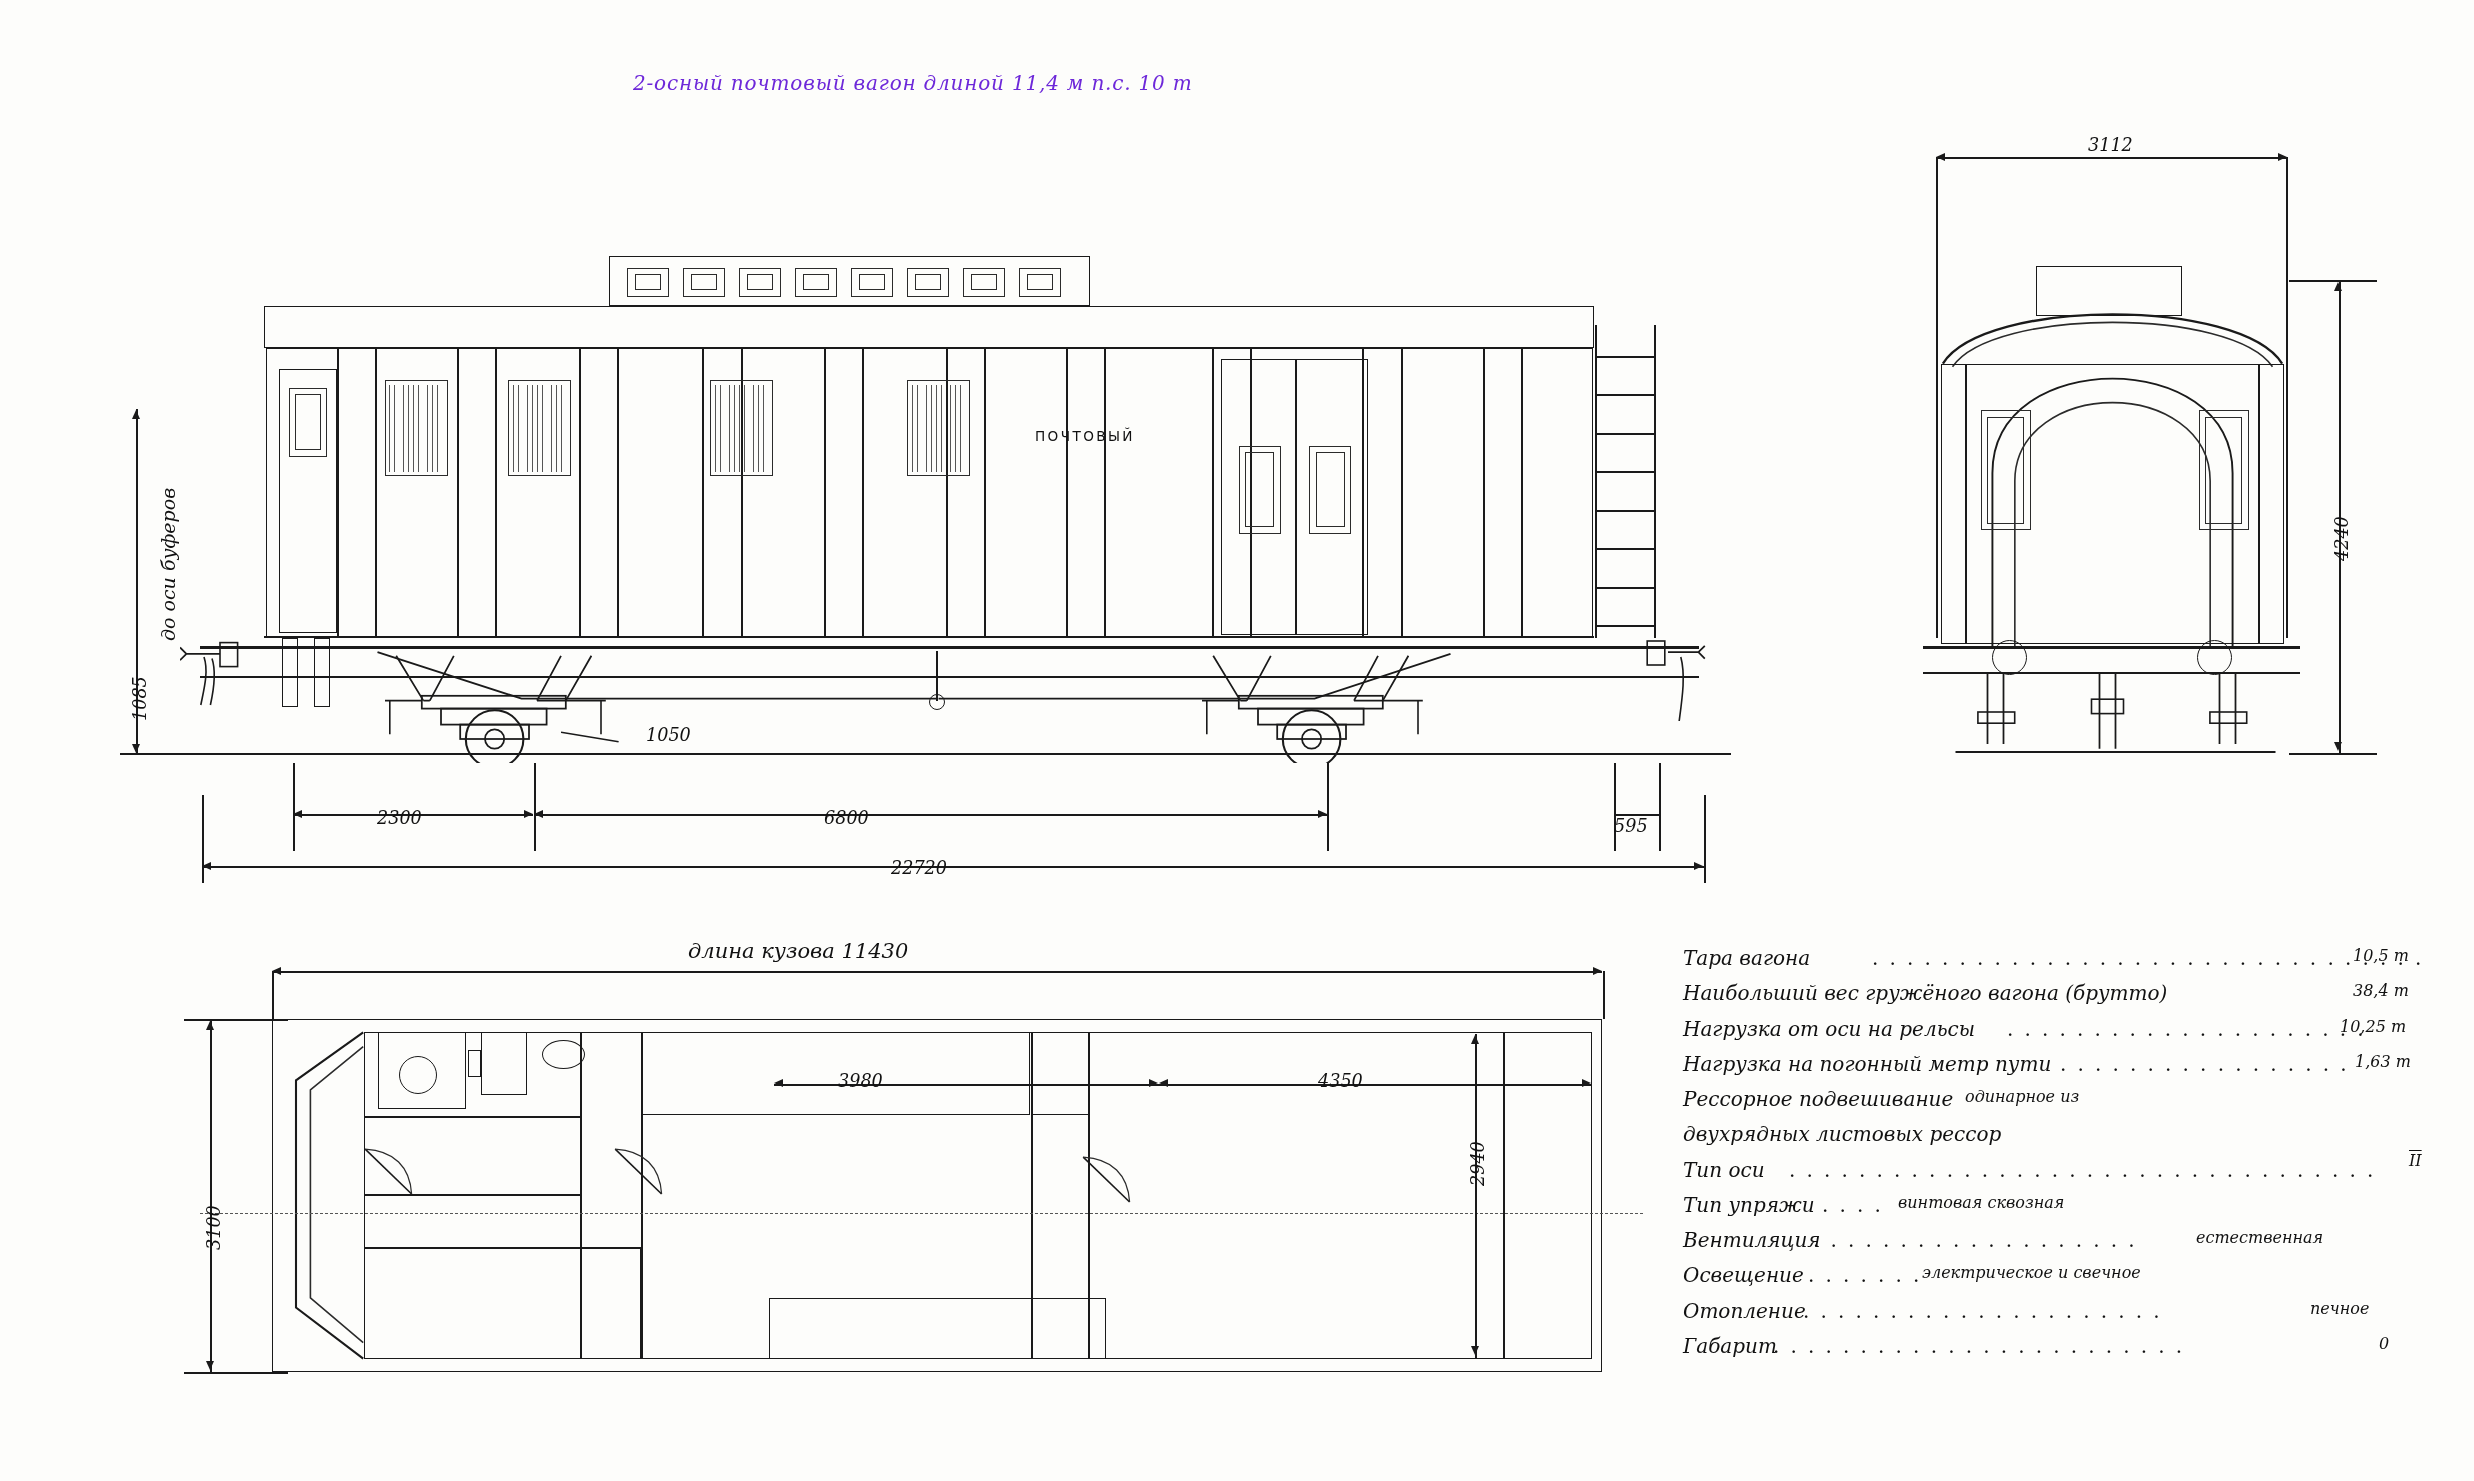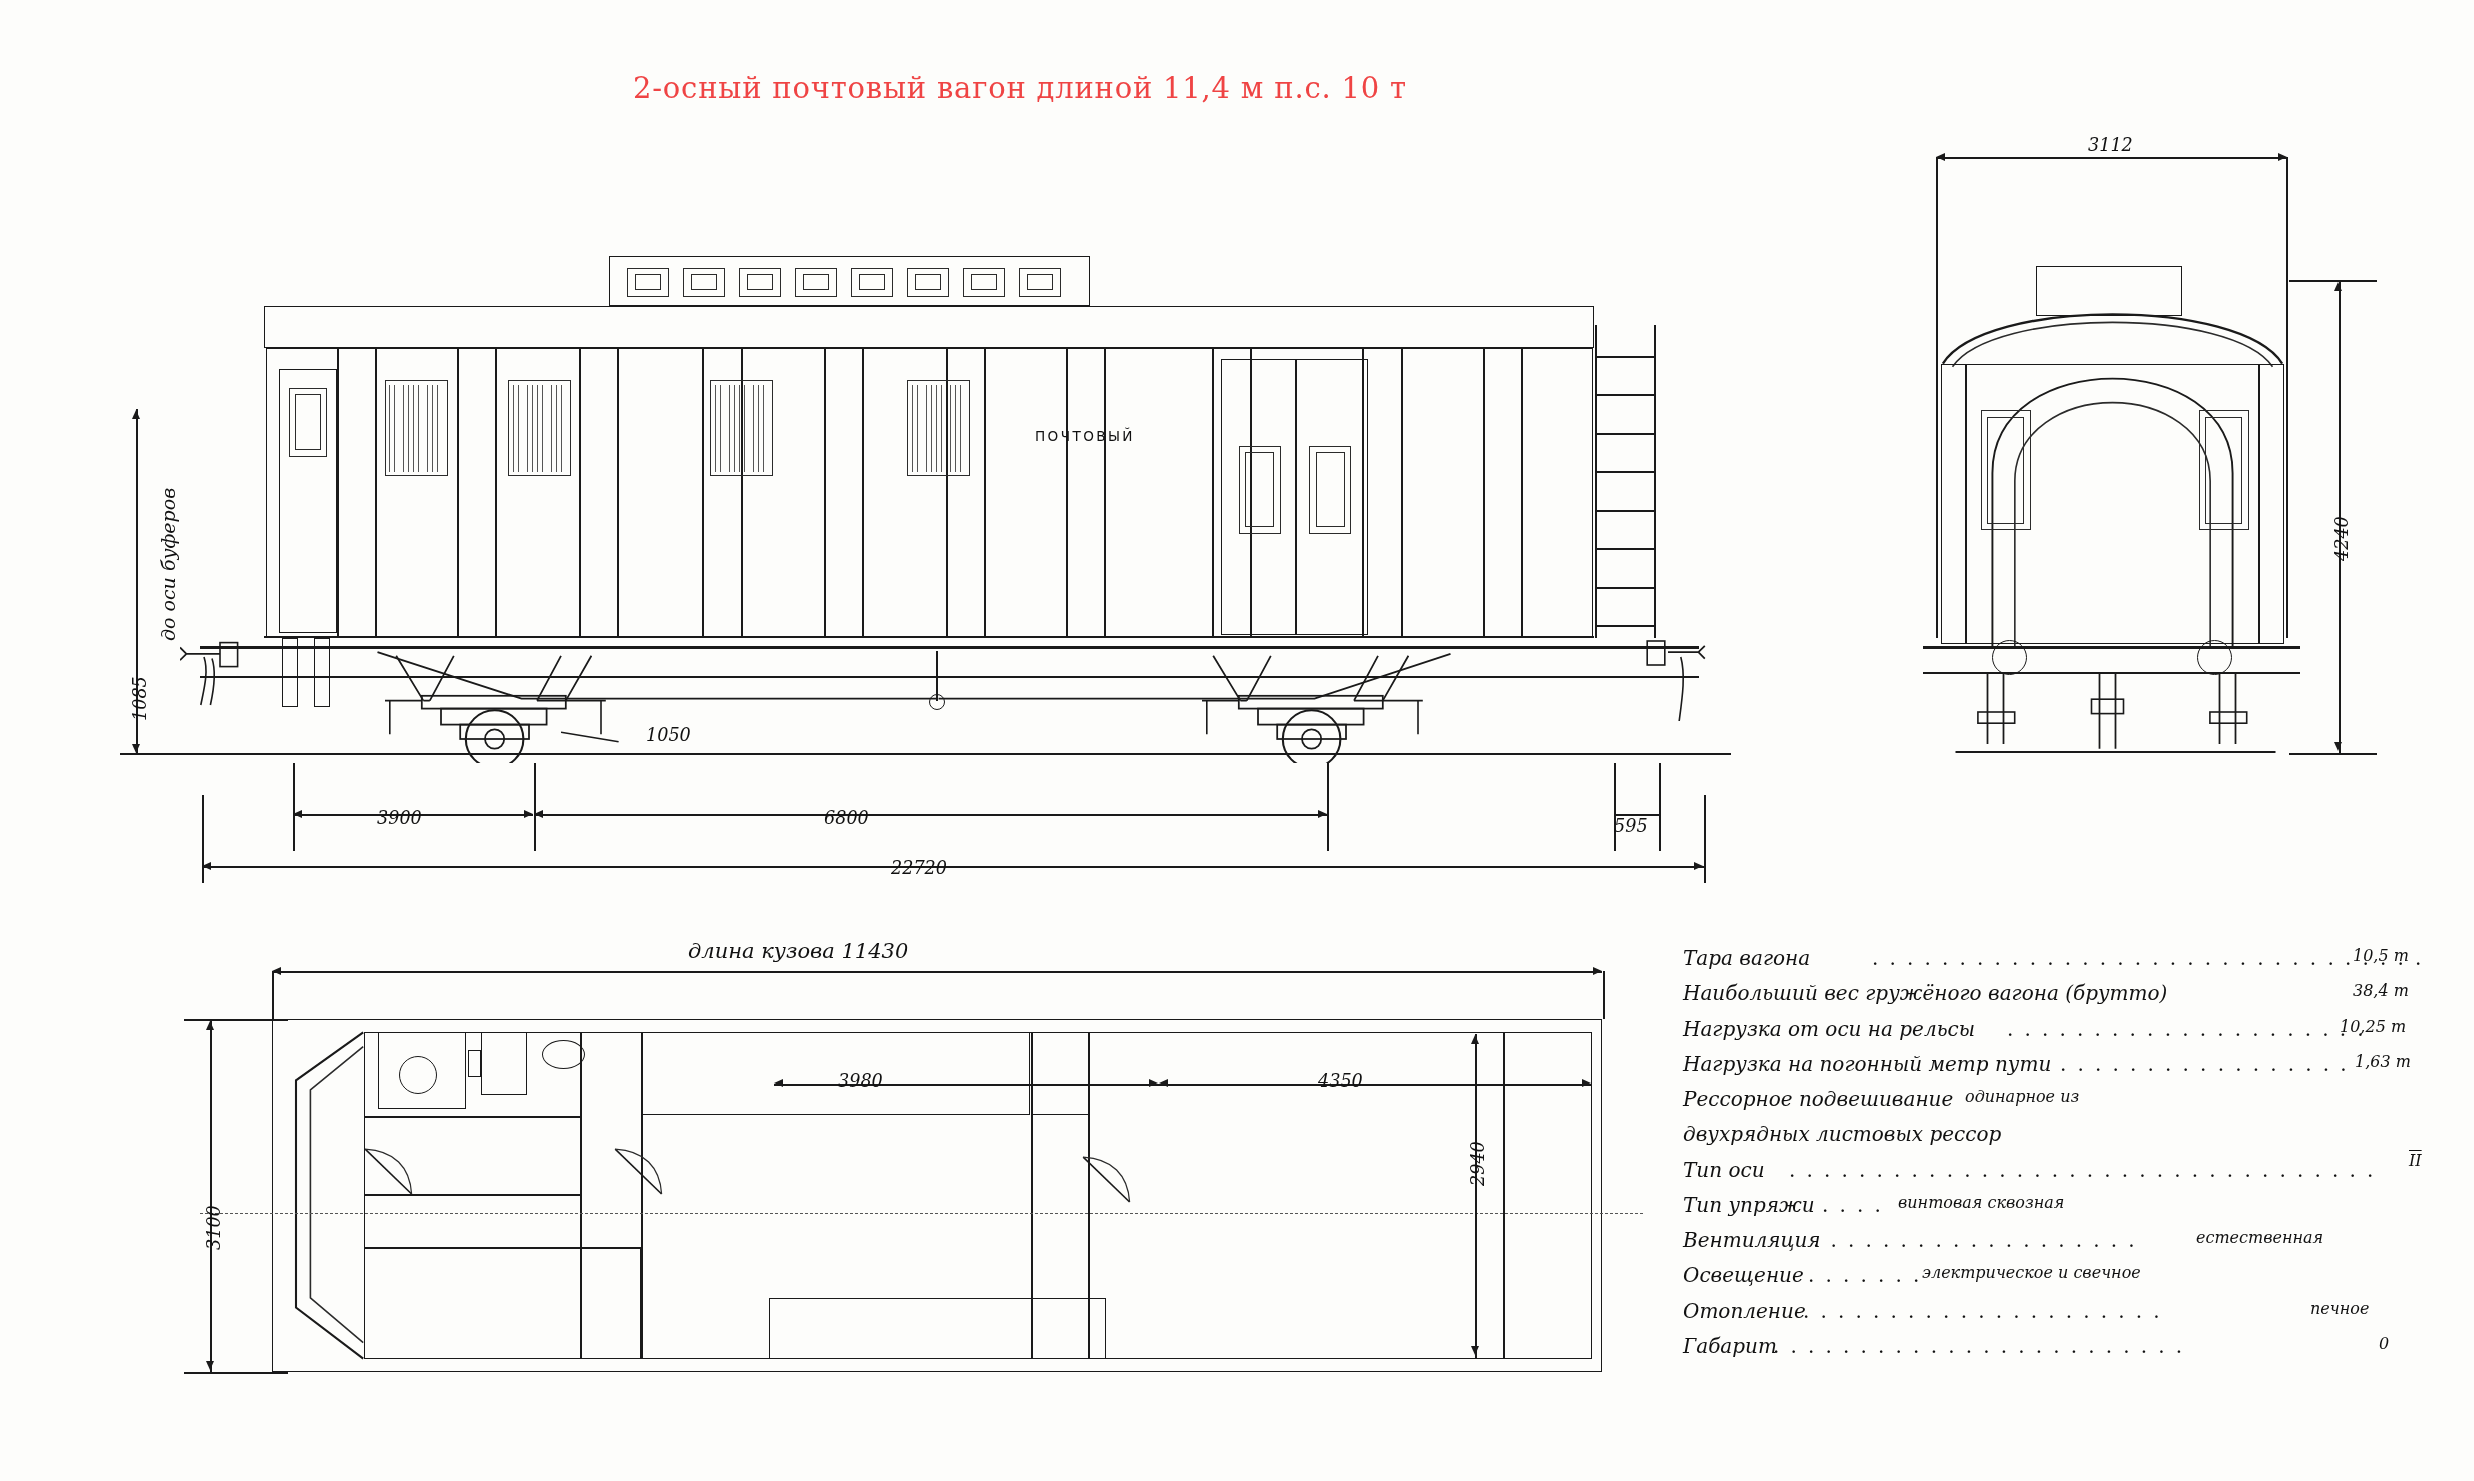--- a/index.html
+++ b/index.html
@@ -8,21 +8,21 @@
 
   
   .abs{position:absolute;}
   .ln{position:absolute;background:#1a1a1a;}
   .h{height:1.6px;}
   .v{width:1.6px;}
   .box{position:absolute;border:1.6px solid #1a1a1a;box-sizing:border-box;}
   .boxthin{position:absolute;border:1.2px solid #2b2b2b;box-sizing:border-box;}
   .dim{position:absolute;font-family:"DejaVu Serif",serif;font-style:italic;font-size:17.6px;color:#111;white-space:nowrap;}
   .dimv{position:absolute;font-family:"DejaVu Serif",serif;font-style:italic;font-size:17.6px;color:#111;white-space:nowrap;transform-origin:0 0;transform:rotate(-90deg);}
-  .title{position:absolute;font-family:"DejaVu Serif",serif;font-size:29px;letter-spacing:0.8px;color:#ef4444;white-space:nowrap;}
+  .title{position:absolute;font-family:"DejaVu Serif",serif;font-style:italic;font-size:20px;letter-spacing:0.8px;color:#6d28d9;white-space:nowrap;}
   .spec{position:absolute;font-family:"DejaVu Serif",serif;font-style:italic;font-size:20px;color:#111;white-space:nowrap;}
   .specval{position:absolute;font-family:"DejaVu Serif",serif;font-style:italic;font-size:16px;color:#111;white-space:nowrap;}
   .lbl{position:absolute;font-family:"DejaVu Sans",sans-serif;font-size:13.6px;letter-spacing:2.4px;color:#111;white-space:nowrap;}
   .arrowL,.arrowR{position:absolute;width:0;height:0;border-top:4px solid transparent;border-bottom:4px solid transparent;}
   .arrowL{border-right:9.6px solid #1a1a1a;}
   .arrowR{border-left:9.6px solid #1a1a1a;}
   .arrowU,.arrowD{position:absolute;width:0;height:0;border-left:4px solid transparent;border-right:4px solid transparent;}
   .arrowU{border-bottom:9.6px solid #1a1a1a;}
   .arrowD{border-top:9.6px solid #1a1a1a;}
   .dashed{position:absolute;border-top:1.6px dashed #555;}
@@ -199,21 +199,21 @@
     <div class="ln v" style="left:534px;top:763px;height:88px;"></div>
     <div class="ln v" style="left:1327px;top:763px;height:88px;"></div>
     <div class="ln v" style="left:1614px;top:763px;height:88px;"></div>
     <div class="ln v" style="left:1659px;top:763px;height:88px;"></div>
     <div class="ln v" style="left:202px;top:795px;height:88px;"></div>
     <div class="ln v" style="left:1704px;top:795px;height:88px;"></div>
 
     <div class="ln h" style="left:293px;top:814px;width:240px;"></div>
     <div class="arrowL" style="left:293px;top:810px;"></div>
     <div class="arrowR" style="left:524px;top:810px;"></div>
-    <div class="dim" style="left:377px;top:808px;">3900</div>
+    <div class="dim" style="left:377px;top:808px;">2300</div>
 
     <div class="ln h" style="left:534px;top:814px;width:793px;"></div>
     <div class="arrowL" style="left:534px;top:810px;"></div>
     <div class="arrowR" style="left:1318px;top:810px;"></div>
     <div class="dim" style="left:824px;top:808px;">6800</div>
 
     <div class="ln h" style="left:1614px;top:814px;width:45px;"></div>
     <div class="dim" style="left:1614px;top:816px;">595</div>
 
     <div class="ln h" style="left:202px;top:866px;width:1502px;"></div>

